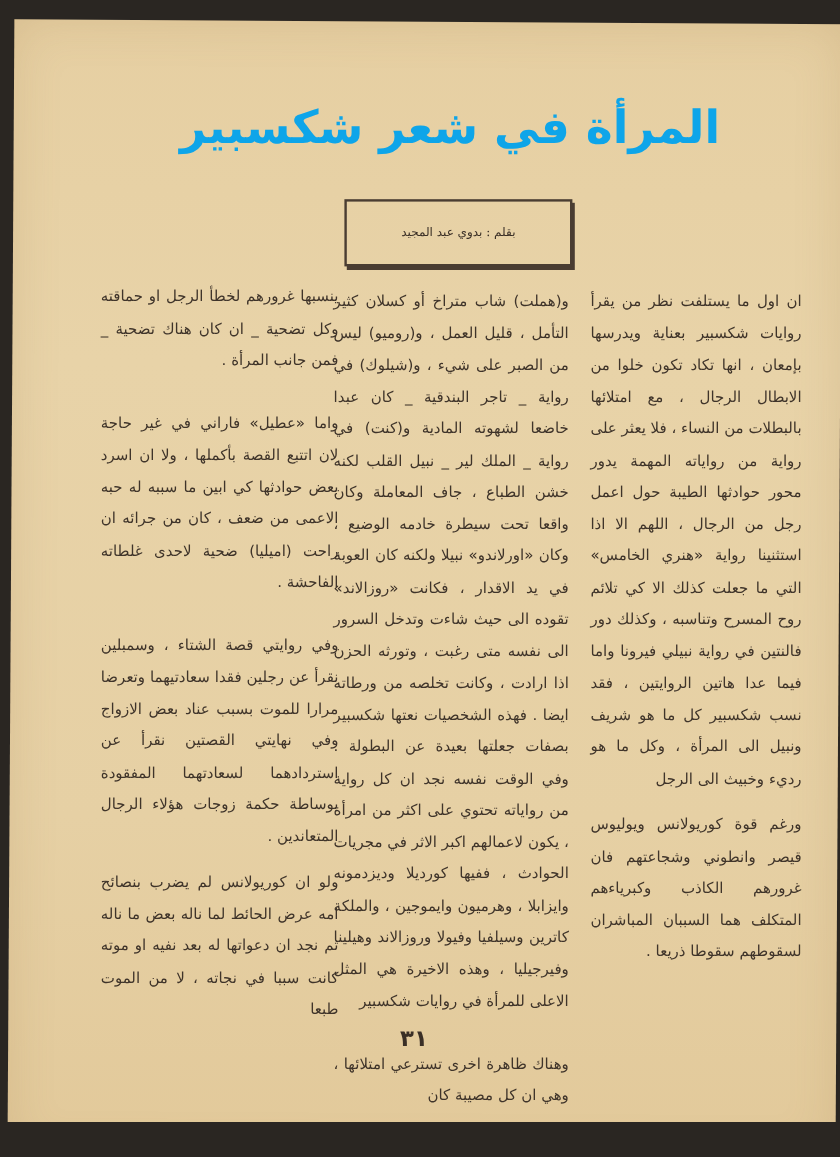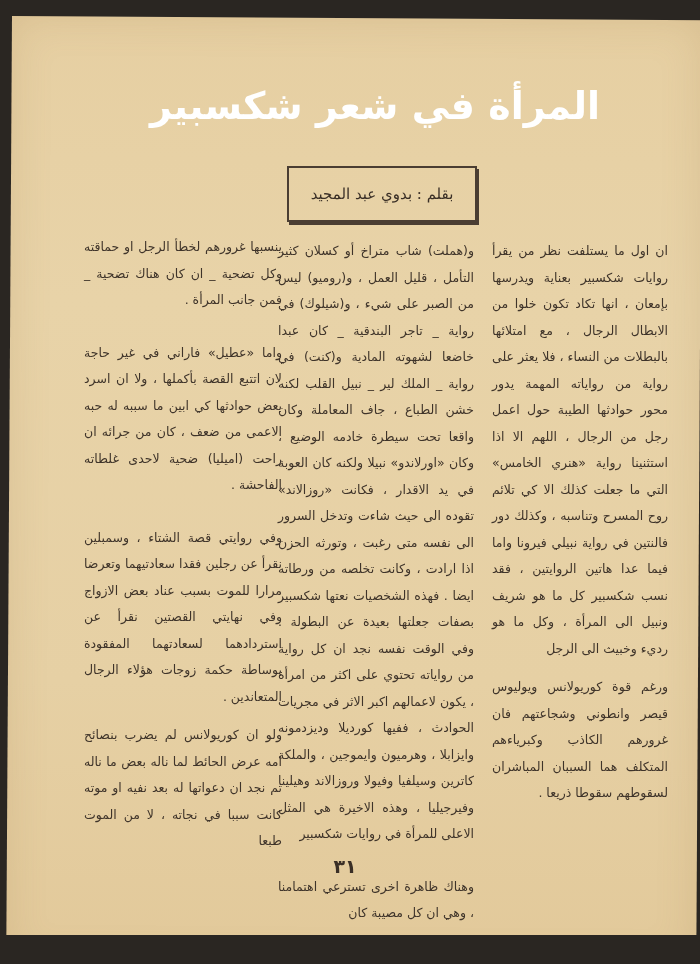--- a/index.html
+++ b/index.html
@@ -38,21 +38,21 @@
       display: flex;
       align-items: center;
       justify-content: center;
       direction: rtl;
       gap: 18px;
     }
     .title {
       font-family: "DejaVu Sans", sans-serif;
       font-size: 38px;
       font-weight: bold;
-      color: #ffffff;
+      color: #0ea5e9;
       letter-spacing: 1px;
       white-space: nowrap;
     }
     .ornament {
       width: 38px;
       height: 30px;
       display: inline-block;
     }
     .byline-box {
       position: absolute;
@@ -62,21 +62,21 @@
       height: 52px;
       border: 2px solid #4a3d32;
       box-shadow: 2px 3px 0 #4a3d32;
       display: flex;
       align-items: center;
       justify-content: center;
       direction: rtl;
     }
     .byline {
       font-family: "DejaVu Serif", serif;
-      font-size: 15px;
+      font-size: 10px;
       color: #3a2f26;
       white-space: nowrap;
     }
     .column {
       position: absolute;
       direction: rtl;
       text-align: justify;
       text-align-last: right;
       font-family: "DejaVu Sans", sans-serif;
       font-size: 12.5px;
@@ -141,21 +141,21 @@
   <span class="byline">بقلم : بدوي عبد المجيد</span>
 </div>
 
 <div class="column col-right">
   <p class="para">ان اول ما يستلفت نظر من يقرأ روايات شكسبير بعناية ويدرسها بإمعان ، انها تكاد تكون خلوا من الابطال الرجال ، مع امتلائها بالبطلات من النساء ، فلا يعثر على رواية من رواياته المهمة يدور محور حوادثها الطيبة حول اعمل رجل من الرجال ، اللهم الا اذا استثنينا رواية «هنري الخامس» التي ما جعلت كذلك الا كي تلائم روح المسرح وتناسبه ، وكذلك دور فالنتين في رواية نبيلي فيرونا واما فيما عدا هاتين الروايتين ، فقد نسب شكسبير كل ما هو شريف ونبيل الى المرأة ، وكل ما هو رديء وخبيث الى الرجل</p>
   <p class="para para-gap-small">ورغم قوة كوريولانس ويوليوس قيصر وانطوني وشجاعتهم فان غرورهم الكاذب وكبرياءهم المتكلف هما السببان المباشران لسقوطهم سقوطا ذريعا .</p>
 </div>
 
 <div class="column col-middle">
   <p class="para">و(هملت) شاب متراخ أو كسلان كثير التأمل ، قليل العمل ، و(روميو) ليس من الصبر على شيء ، و(شيلوك) في رواية _ تاجر البندقية _ كان عبدا خاضعا لشهوته المادية و(كنت) في رواية _ الملك لير _ نبيل القلب لكنه خشن الطباع ، جاف المعاملة وكان واقعا تحت سيطرة خادمه الوضيع ، وكان «اورلاندو» نبيلا ولكنه كان العوبة في يد الاقدار ، فكانت «روزالاند» تقوده الى حيث شاءت وتدخل السرور الى نفسه متى رغبت ، وتورثه الحزن اذا ارادت ، وكانت تخلصه من ورطاته ايضا . فهذه الشخصيات نعتها شكسبير بصفات جعلتها بعيدة عن البطولة . وفي الوقت نفسه نجد ان كل رواية من رواياته تحتوي على اكثر من امرأة ، يكون لاعمالهم اكبر الاثر في مجريات الحوادث ، ففيها كورديلا وديزدمونه وايزابلا ، وهرميون وايموجين ، والملكة كاترين وسيلفيا وفيولا وروزالاند وهيلينا وفيرجيليا ، وهذه الاخيرة هي المثل الاعلى للمرأة في روايات شكسبير</p>
-  <p class="para para-gap">وهناك ظاهرة اخرى تسترعي اهتمامنا ، وهي ان كل مصيبة كان</p>
+  <p class="para para-gap">وهناك ظاهرة اخرى تسترعي امتلائها ، وهي ان كل مصيبة كان</p>
 </div>
 
 <div class="column col-left">
   <p class="para">ينسبها غرورهم لخطأ الرجل او حماقته وكل تضحية _ ان كان هناك تضحية _ فمن جانب المرأة .</p>
   <p class="para para-gap">واما «عطيل» فاراني في غير حاجة لان اتتبع القصة بأكملها ، ولا ان اسرد بعض حوادثها كي ابين ما سببه له حبه الاعمى من ضعف ، كان من جرائه ان راحت (اميليا) ضحية لاحدى غلطاته الفاحشة .</p>
   <p class="para para-gap">وفي روايتي قصة الشتاء ، وسمبلين نقرأ عن رجلين فقدا سعادتيهما وتعرضا مرارا للموت بسبب عناد بعض الازواج وفي نهايتي القصتين نقرأ عن استردادهما لسعادتهما المفقودة بوساطة حكمة زوجات هؤلاء الرجال المتعاندين .</p>
   <p class="para para-gap-small">ولو ان كوريولانس لم يضرب بنصائح امه عرض الحائط لما ناله بعض ما ناله ثم نجد ان دعواتها له بعد نفيه او موته كانت سببا في نجاته ، لا من الموت طبعا</p>
 </div>
 
 <div class="page-number">٣١</div>

